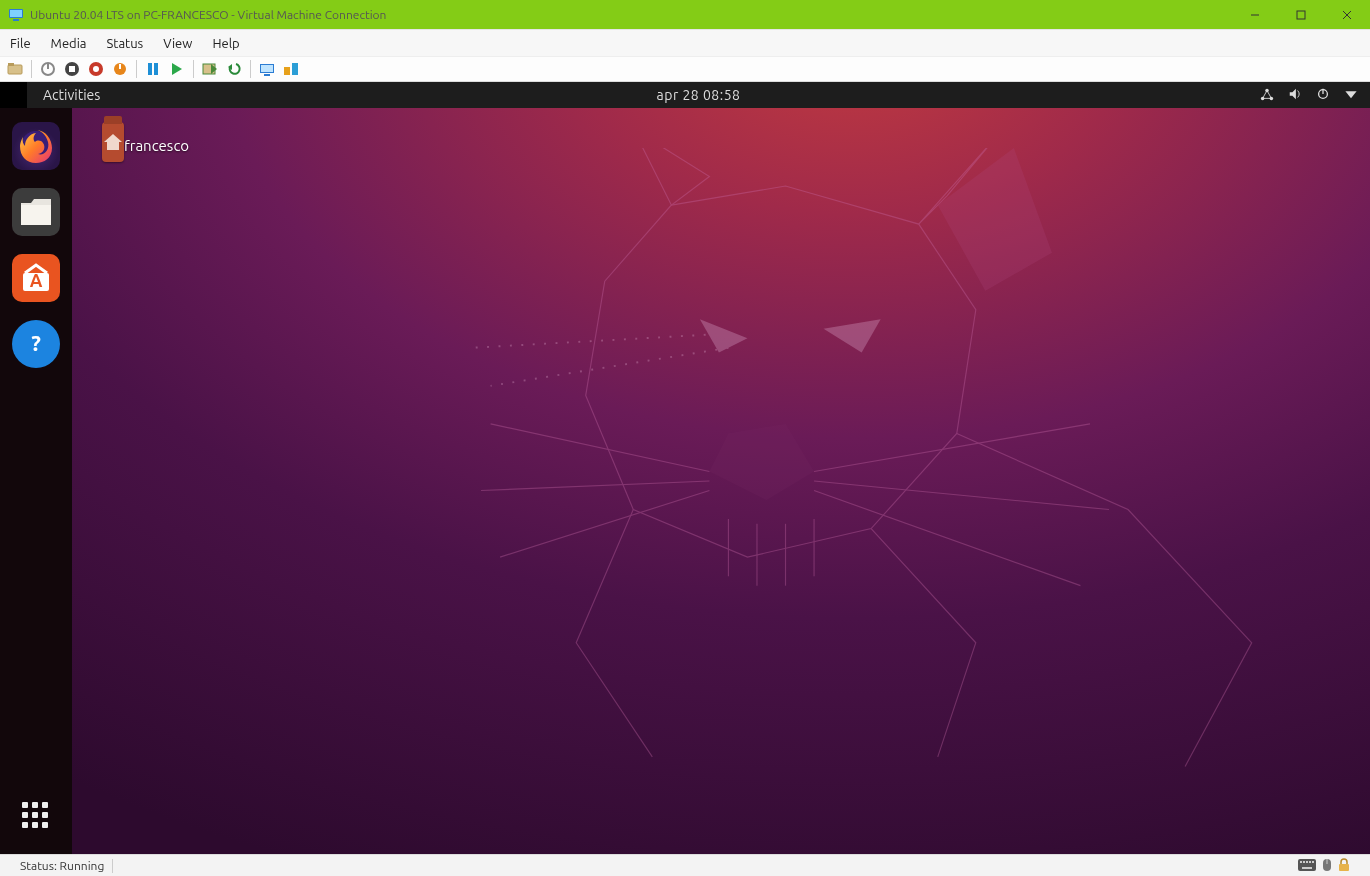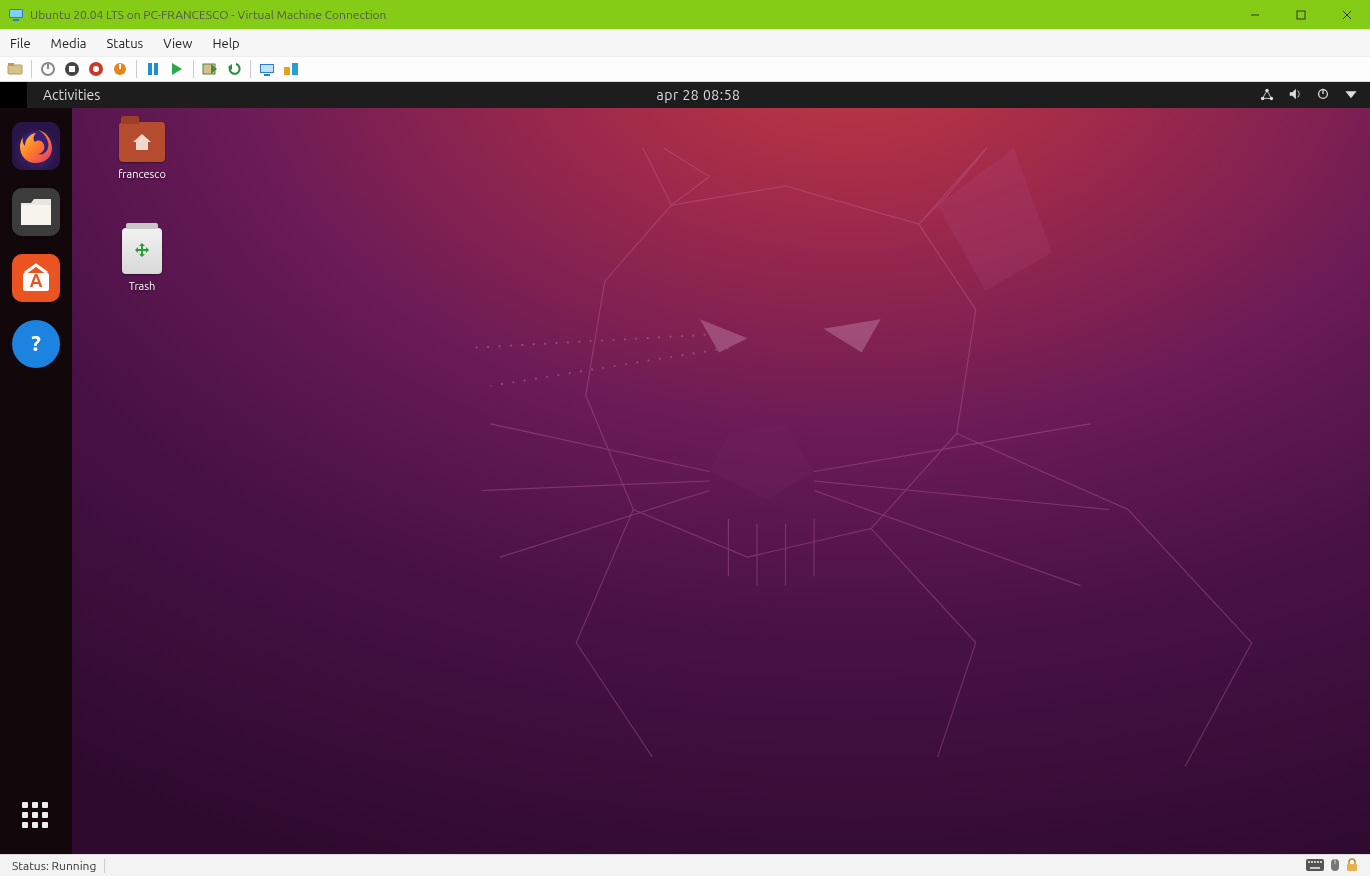--- a/index.html
+++ b/index.html
@@ -44,28 +44,28 @@
   .app-grid { width: 28px; height: 28px; display: grid; grid-template-columns: repeat(3, 6px); grid-template-rows: repeat(3, 6px); gap: 4px; }
   .app-grid span { background: #eee; border-radius: 1px; }
 
   
   .u-desktop { position: absolute; top: 26px; left: 72px; right: 0; bottom: 0;
     background: radial-gradient(ellipse 1400px 900px at 60% -10%, #c33b3f 0%, #a02a4a 20%, #6a1b57 45%, #4a1247 65%, #2d0a2e 100%);
     overflow: hidden; }
   .focal-art { position: absolute; top: 40px; left: 170px; right: 60px; bottom: 40px; opacity: 0.35; }
   .focal-art svg { width: 100%; height: 100%; }
 
-  .desk-icon { position: absolute; width: 80px; display: flex; flex-direction: column; align-items: center; color: #fff; font-size: 11px; cursor: default; text-shadow: 0 1px 2px rgba(0,0,0,.6); }
+  .desk-icon { position: absolute; width: 80px; display: flex; flex-direction: row; align-items: center; color: #fff; font-size: 15px; cursor: default; text-shadow: 0 1px 2px rgba(0,0,0,.6); }
   .desk-icon .folder { width: 46px; height: 40px; border-radius: 4px; background: #b54b2f; position: relative; margin-bottom: 6px; box-shadow: 0 1px 2px rgba(0,0,0,.4); display:flex; align-items:center; justify-content:center;}
   .desk-icon .folder::before { content:""; position:absolute; top:-6px; left:2px; width:18px; height:8px; background:#9b3f27; border-radius:2px 2px 0 0;}
   .desk-icon .trash { width: 40px; height: 46px; background: linear-gradient(#f2f2f2,#d8d8d8); border-radius: 4px; position: relative; margin-bottom:6px; box-shadow: 0 1px 2px rgba(0,0,0,.4); display:flex; align-items:center; justify-content:center;}
   .desk-icon .trash::before { content:""; position:absolute; top:-5px; left:4px; right:4px; height:6px; background:#c8c8c8; border-radius:2px; }
 
   
-  .statusbar { height: 22px; background: #f3f3f3; border-top: 1px solid #dcdcdc; display: flex; align-items: center; font-size: 12px; color: #333; padding: 0 12px; }
+  .statusbar { height: 22px; background: #f3f3f3; border-top: 1px solid #dcdcdc; display: flex; align-items: center; font-size: 12px; color: #333; padding: 0 20px; }
   .statusbar .sep { width:1px; height:14px; background:#ccc; margin:0 8px;}
   .statusbar .right { margin-left:auto; display:flex; gap:6px; align-items:center; }
 </style>
 </head>
 <body>
 
 <div class="win-titlebar">
   <span class="app-icon">
     <svg viewBox="0 0 16 16">
         <rect x="1" y="2" width="14" height="9" rx="1" fill="#2b7cd3"></rect>
@@ -293,30 +293,20 @@
 
     <div class="desk-icon" style="top:14px; left:30px;">
       <div class="folder">
         <svg width="22" height="20" viewBox="0 0 22 20">
             <path d="M11 2 L20 10 L17 10 L17 18 L5 18 L5 10 L2 10 Z" fill="#f0d8cc"></path>
           </svg>
       </div>
       <span>francesco</span>
     </div>
 
-    <div class="desk-icon" style="top:120px; left:30px;">
-      <div class="trash">
-        <svg width="22" height="22" viewBox="0 0 22 22">
-            <g fill="#2a9a3a">
-              <path d="M11 3 l3 3 -2 0 0 3 3 0 0 -2 3 3 -3 3 0 -2 -3 0 0 3 2 0 -3 3 -3 -3 2 0 0 -3 -3 0 0 2 -3 -3 3 -3 0 2 3 0 0 -3 -2 0 z"></path>
-            </g>
-          </svg>
-      </div>
-      <span>Trash</span>
-    </div>
   </div>
 </div>
 
 <div class="statusbar">
   <span>Status: Running</span>
   <span class="sep"></span>
   <div class="right">
     <span><svg width="18" height="12" viewBox="0 0 18 12">
           <rect x="0" y="0" width="18" height="12" rx="2" fill="#555"></rect>
           <g fill="#ccc">

